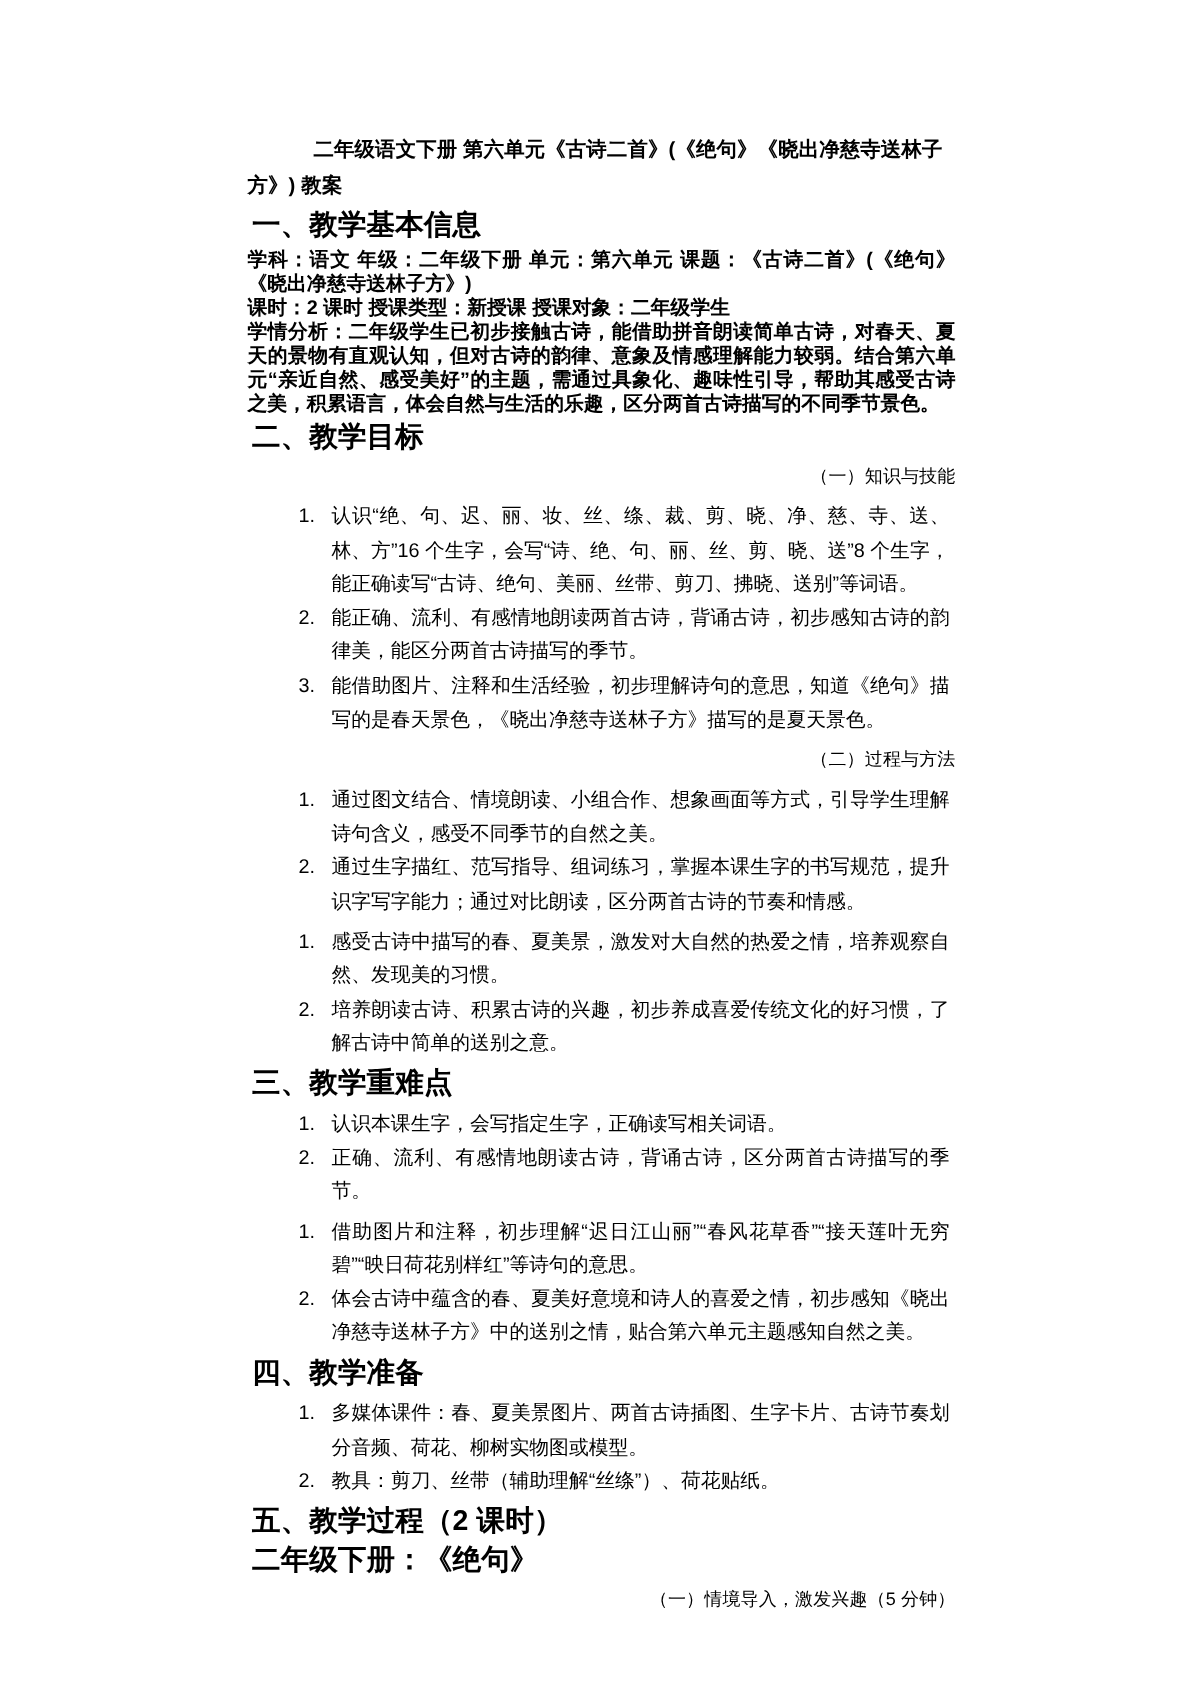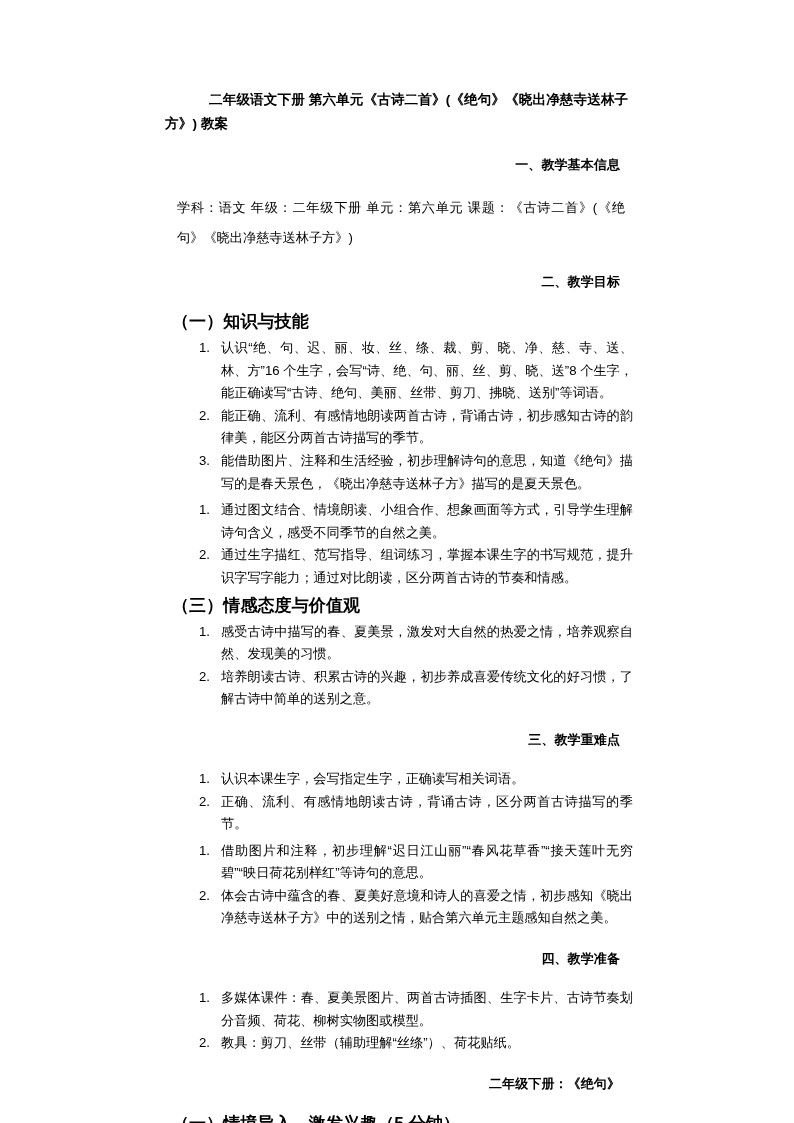--- a/index.html
+++ b/index.html
@@ -27,41 +27,42 @@
     font-weight: bold;
     font-size: 13.6px;
     line-height: 24px;
     text-indent: 44px;
     margin: 0 0 1px 0;
     letter-spacing: 0.1px;
   }
 
   .h1 {
     font-weight: bold;
-    font-size: 13px;
+    font-size: 19px;
     line-height: 23px;
-    margin: 17px;
+    margin: 3px;
+    letter-spacing: 0.1px;
+  }
+
+  .h2 {
+    font-weight: normal;
+    font-size: 12px;
+    line-height: 23px;
+    margin: 0;
+    padding-left: 7px;
     letter-spacing: 0.1px;
     text-align: right;
   }
 
-  .h2 {
-    font-weight: bold;
-    font-size: 17px;
-    line-height: 23px;
+  .para {
     margin: 0;
-    padding-left: 7px;
-    letter-spacing: 0.1px;
-  }
-
-  .para {
-    margin: 12px;
-    line-height: 30px;
+    line-height: 16px;
     text-align: justify;
     text-justify: inter-character;
+    font-weight: bold;
   }
 
   ol.numlist {
     margin: 4px;
     padding: 0;
     list-style: none;
     counter-reset: item;
   }
   ol.numlist > li {
     counter-increment: item;
@@ -85,36 +86,38 @@
 </style>
 </head>
 <body>
 
 <div class="page">
 
   <p class="doc-title">二年级语文下册 第六单元《古诗二首》(《绝句》《晓出净慈寺送林子方》) 教案</p>
 
   <p class="h1">一、教学基本信息</p>
   <p class="para">学科：语文 年级：二年级下册 单元：第六单元 课题：《古诗二首》(《绝句》《晓出净慈寺送林子方》)</p>
+  <p class="para">课时：2 课时 授课类型：新授课 授课对象：二年级学生</p>
+  <p class="para">学情分析：二年级学生已初步接触古诗，能借助拼音朗读简单古诗，对春天、夏天的景物有直观认知，但对古诗的韵律、意象及情感理解能力较弱。结合第六单元“亲近自然、感受美好”的主题，需通过具象化、趣味性引导，帮助其感受古诗之美，积累语言，体会自然与生活的乐趣，区分两首古诗描写的不同季节景色。</p>
 
   <p class="h1">二、教学目标</p>
 
   <p class="h2">（一）知识与技能</p>
   <ol class="numlist">
     <li>认识“绝、句、迟、丽、妆、丝、绦、裁、剪、晓、净、慈、寺、送、林、方”16 个生字，会写“诗、绝、句、丽、丝、剪、晓、送”8 个生字，能正确读写“古诗、绝句、美丽、丝带、剪刀、拂晓、送别”等词语。</li>
     <li>能正确、流利、有感情地朗读两首古诗，背诵古诗，初步感知古诗的韵律美，能区分两首古诗描写的季节。</li>
     <li>能借助图片、注释和生活经验，初步理解诗句的意思，知道《绝句》描写的是春天景色，《晓出净慈寺送林子方》描写的是夏天景色。</li>
   </ol>
 
+  <p class="h2">（二）过程与方法</p>
   <ol class="numlist">
     <li>通过图文结合、情境朗读、小组合作、想象画面等方式，引导学生理解诗句含义，感受不同季节的自然之美。</li>
     <li>通过生字描红、范写指导、组词练习，掌握本课生字的书写规范，提升识字写字能力；通过对比朗读，区分两首古诗的节奏和情感。</li>
   </ol>
 
-  <p class="h2">（三）情感态度与价值观</p>
   <ol class="numlist">
     <li>感受古诗中描写的春、夏美景，激发对大自然的热爱之情，培养观察自然、发现美的习惯。</li>
     <li>培养朗读古诗、积累古诗的兴趣，初步养成喜爱传统文化的好习惯，了解古诗中简单的送别之意。</li>
   </ol>
 
   <p class="h1">三、教学重难点</p>
 
   <ol class="numlist">
     <li>认识本课生字，会写指定生字，正确读写相关词语。</li>
     <li>正确、流利、有感情地朗读古诗，背诵古诗，区分两首古诗描写的季节。</li>
@@ -124,16 +127,17 @@
     <li>借助图片和注释，初步理解“迟日江山丽”“春风花草香”“接天莲叶无穷碧”“映日荷花别样红”等诗句的意思。</li>
     <li>体会古诗中蕴含的春、夏美好意境和诗人的喜爱之情，初步感知《晓出净慈寺送林子方》中的送别之情，贴合第六单元主题感知自然之美。</li>
   </ol>
 
   <p class="h1">四、教学准备</p>
   <ol class="numlist">
     <li>多媒体课件：春、夏美景图片、两首古诗插图、生字卡片、古诗节奏划分音频、荷花、柳树实物图或模型。</li>
     <li>教具：剪刀、丝带（辅助理解“丝绦”）、荷花贴纸。</li>
   </ol>
 
+  <p class="h1">五、教学过程（2 课时）</p>
   <p class="h1">二年级下册：《绝句》</p>
   <p class="h2">（一）情境导入，激发兴趣（5 分钟）</p>
 
 </div>
 
 </body></html>

